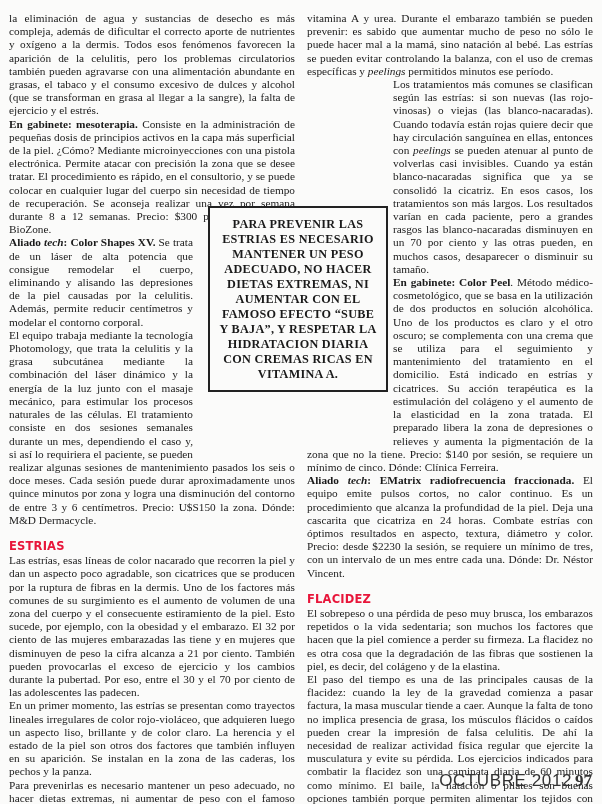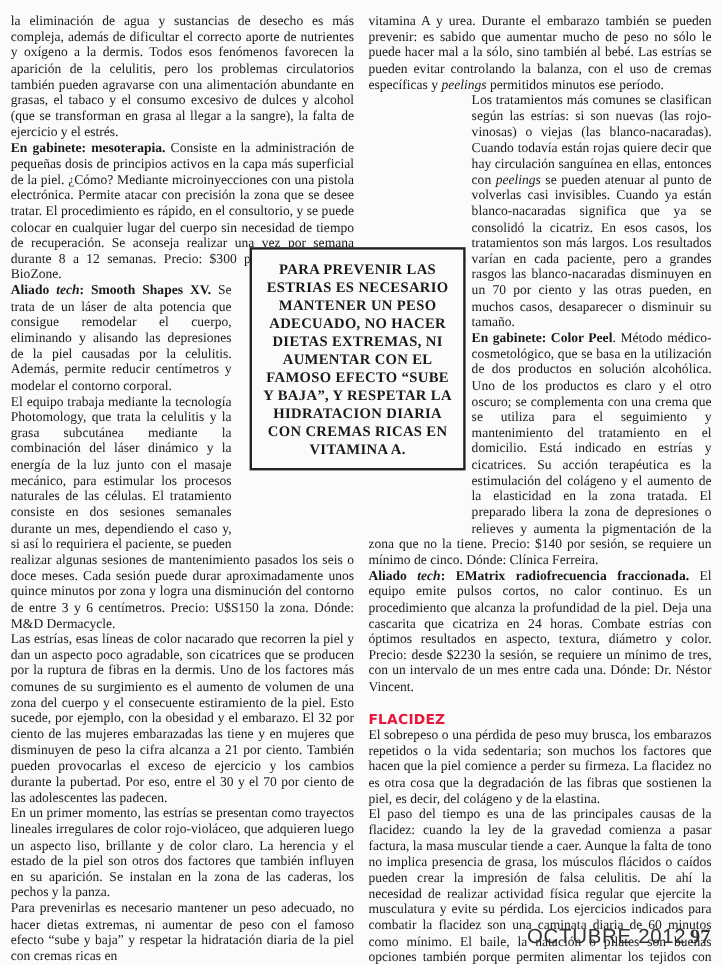--- a/index.html
+++ b/index.html
@@ -51,31 +51,32 @@
 
 <div class="page">
 
   <div class="col col-left">
     <p>la eliminación de agua y sustancias de desecho es más compleja, además de dificultar el correcto aporte de nutrientes y oxígeno a la dermis. Todos esos fenómenos favorecen la aparición de la celulitis, pero los problemas circulatorios también pueden agravarse con una alimentación abundante en grasas, el tabaco y el consumo excesivo de dulces y alcohol (que se transforman en grasa al llegar a la sangre), la falta de ejercicio y el estrés.</p>
     <p>
       <b>En gabinete: mesoterapia.</b><span> Consiste en la administración de pequeñas dosis de principios activos en la capa más superficial de la piel. ¿Cómo? Mediante microinyecciones con una pistola electrónica. Permite atacar con precisión la zona que se desee tratar. El procedimiento es rápido, en el consultorio, y se puede colocar en cualquier lugar del cuerpo sin necesidad de tiempo de recuperación. Se aconseja realizar una vez por semana durante 8 a 12 semanas. Precio: $300 por sesión. Dónde: BioZone.</span>
     </p>
     <div class="spacer-left"></div>
     <p>
-      <b><span>Aliado </span><i>tech</i><span>: Smooth Shapes XV.</span></b><span> Se trata de un láser de alta potencia que consigue remodelar el cuerpo, eliminando y alisando las depresiones de la piel causadas por la celulitis. Además, permite reducir centímetros y modelar el contorno corporal.</span>
+      <b><span>Aliado </span><i>tech</i><span>: Color Shapes XV.</span></b><span> Se trata de un láser de alta potencia que consigue remodelar el cuerpo, eliminando y alisando las depresiones de la piel causadas por la celulitis. Además, permite reducir centímetros y modelar el contorno corporal.</span>
     </p>
     <p>El equipo trabaja mediante la tecnología Photomology, que trata la celulitis y la grasa subcutánea mediante la combinación del láser dinámico y la energía de la luz junto con el masaje mecánico, para estimular los procesos naturales de las células. El tratamiento consiste en dos sesiones semanales durante un mes, dependiendo el caso y, si así lo requiriera el paciente, se pueden realizar algunas sesiones de mantenimiento pasados los seis o doce meses. Cada sesión puede durar aproximadamente unos quince minutos por zona y logra una disminución del contorno de entre 3 y 6 centímetros. Precio: U$S150 la zona. Dónde: M&amp;D Dermacycle.</p>
 
+    <div class="section-title" style="color: rgb(232, 22, 58);">ESTRIAS</div>
     <p>Las estrías, esas líneas de color nacarado que recorren la piel y dan un aspecto poco agradable, son cicatrices que se producen por la ruptura de fibras en la dermis. Uno de los factores más comunes de su surgimiento es el aumento de volumen de una zona del cuerpo y el consecuente estiramiento de la piel. Esto sucede, por ejemplo, con la obesidad y el embarazo. El 32 por ciento de las mujeres embarazadas las tiene y en mujeres que disminuyen de peso la cifra alcanza a 21 por ciento. También pueden provocarlas el exceso de ejercicio y los cambios durante la pubertad. Por eso, entre el 30 y el 70 por ciento de las adolescentes las padecen.</p>
     <p>En un primer momento, las estrías se presentan como trayectos lineales irregulares de color rojo-violáceo, que adquieren luego un aspecto liso, brillante y de color claro. La herencia y el estado de la piel son otros dos factores que también influyen en su aparición. Se instalan en la zona de las caderas, los pechos y la panza.</p>
     <p>Para prevenirlas es necesario mantener un peso adecuado, no hacer dietas extremas, ni aumentar de peso con el famoso efecto “sube y baja” y respetar la hidratación diaria de la piel con cremas ricas en</p>
   </div>
 
   <div class="col col-right">
-    <p><span>vitamina A y urea. Durante el embarazo también se pueden prevenir: es sabido que aumentar mucho de peso no sólo le puede hacer mal a la sólo, sino también al bebé. Las estrías se pueden evitar controlando la balanza, con el uso de cremas específicas y </span><i>peelings</i><span> permitidos minutos ese período.</span></p>
+    <p><span>vitamina A y urea. Durante el embarazo también se pueden prevenir: es sabido que aumentar mucho de peso no sólo le puede hacer mal a la mamá, sino natación al bebé. Las estrías se pueden evitar controlando la balanza, con el uso de cremas específicas y </span><i>peelings</i><span> permitidos minutos ese período.</span></p>
     <div class="spacer-right" style="margin-top: 147.984px;"></div>
       <p><span>Los tratamientos más comunes se clasifican según las estrías: si son nuevas (las rojo-vinosas) o viejas (las blanco-nacaradas). Cuando todavía están rojas quiere decir que hay circulación sanguínea en ellas, entonces con </span><i>peelings</i><span> se pueden atenuar al punto de volverlas casi invisibles. Cuando ya están blanco-nacaradas significa que ya se consolidó la cicatriz. En esos casos, los tratamientos son más largos. Los resultados varían en cada paciente, pero a grandes rasgos las blanco-nacaradas disminuyen en un 70 por ciento y las otras pueden, en muchos casos, desaparecer o disminuir su tamaño.</span></p>
     <p>
       <b>En gabinete: Color Peel</b><span>. Método médico-cosmetológico, que se basa en la utilización de dos productos en solución alcohólica. Uno de los productos es claro y el otro oscuro; se complementa con una crema que se utiliza para el seguimiento y mantenimiento del tratamiento en el domicilio. Está indicado en estrías y cicatrices. Su acción terapéutica es la estimulación del colágeno y el aumento de la elasticidad en la zona tratada. El preparado libera la zona de depresiones o relieves y aumenta la pigmentación de la zona que no la tiene. Precio: $140 por sesión, se requiere un mínimo de cinco. Dónde: Clínica Ferreira.</span>
     </p>
     <p>
       <b><span>Aliado </span><i>tech</i><span>: EMatrix radiofrecuencia fraccionada.</span></b><span> El equipo emite pulsos cortos, no calor continuo. Es un procedimiento que alcanza la profundidad de la piel. Deja una cascarita que cicatriza en 24 horas. Combate estrías con óptimos resultados en aspecto, textura, diámetro y color. Precio: desde $2230 la sesión, se requiere un mínimo de tres, con un intervalo de un mes entre cada una. Dónde: Dr. Néstor Vincent.</span>
     </p>
 
     <div class="section-title" style="color: rgb(232, 22, 58);">FLACIDEZ</div>

